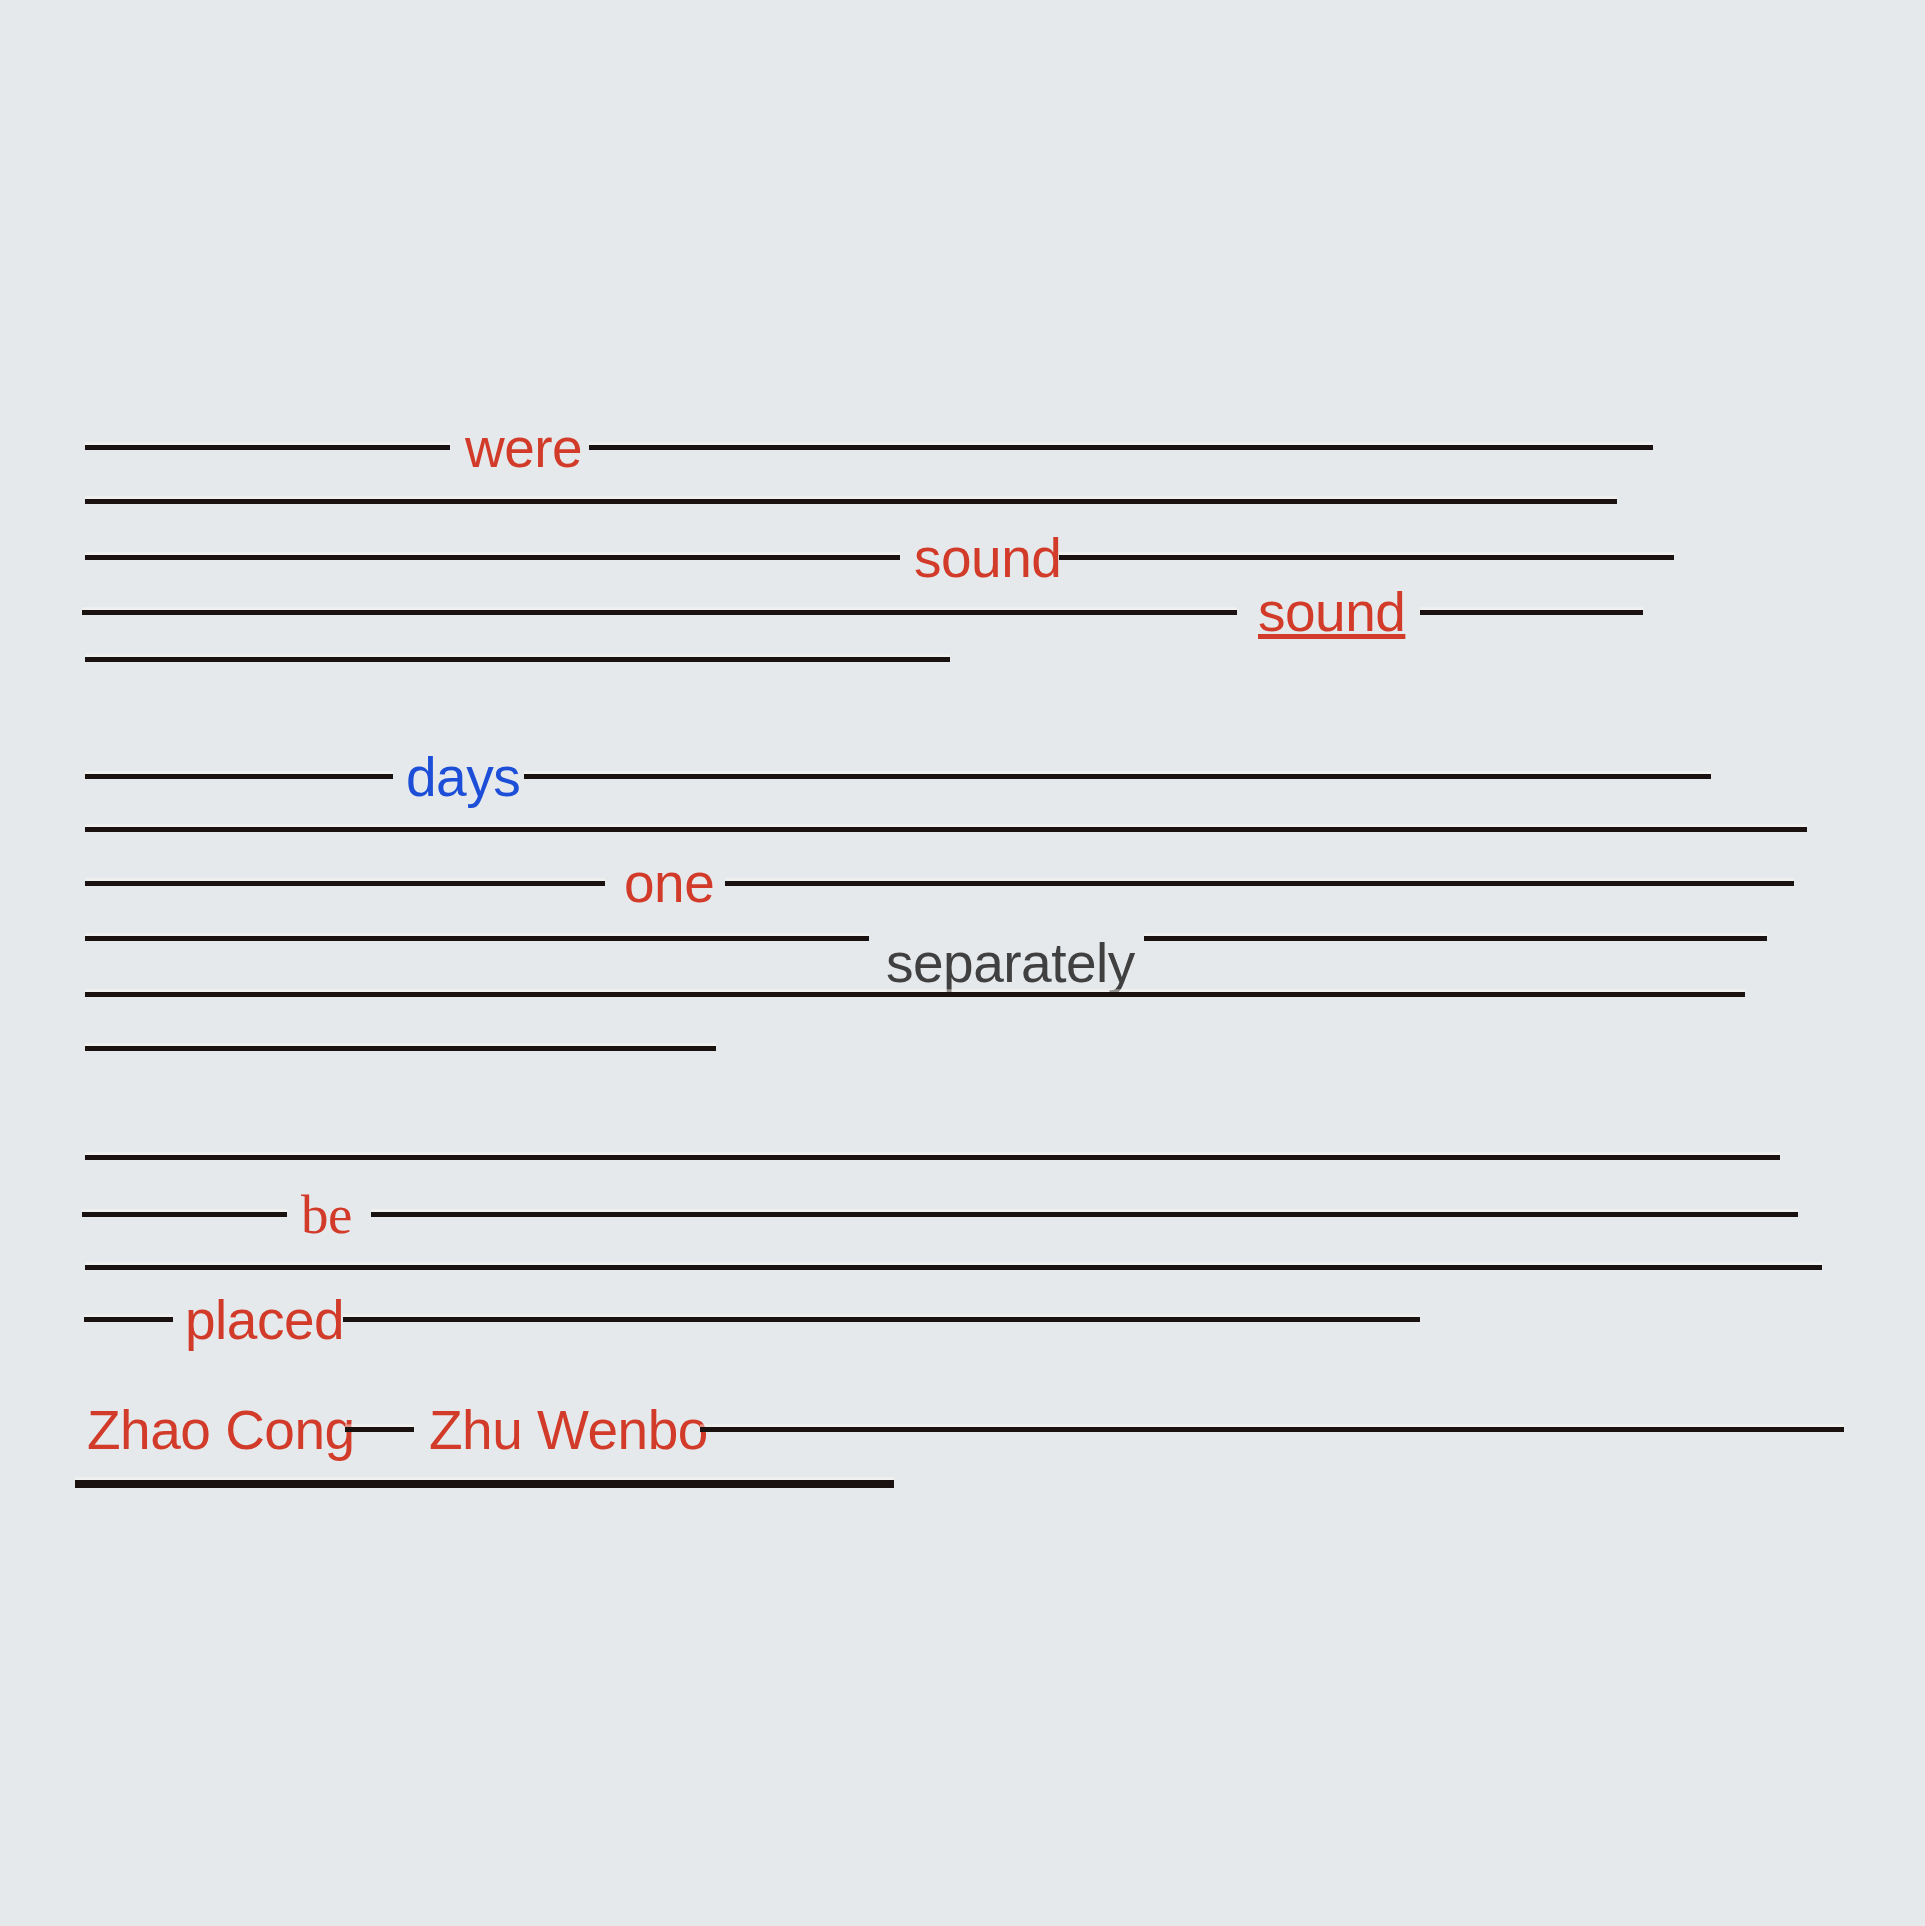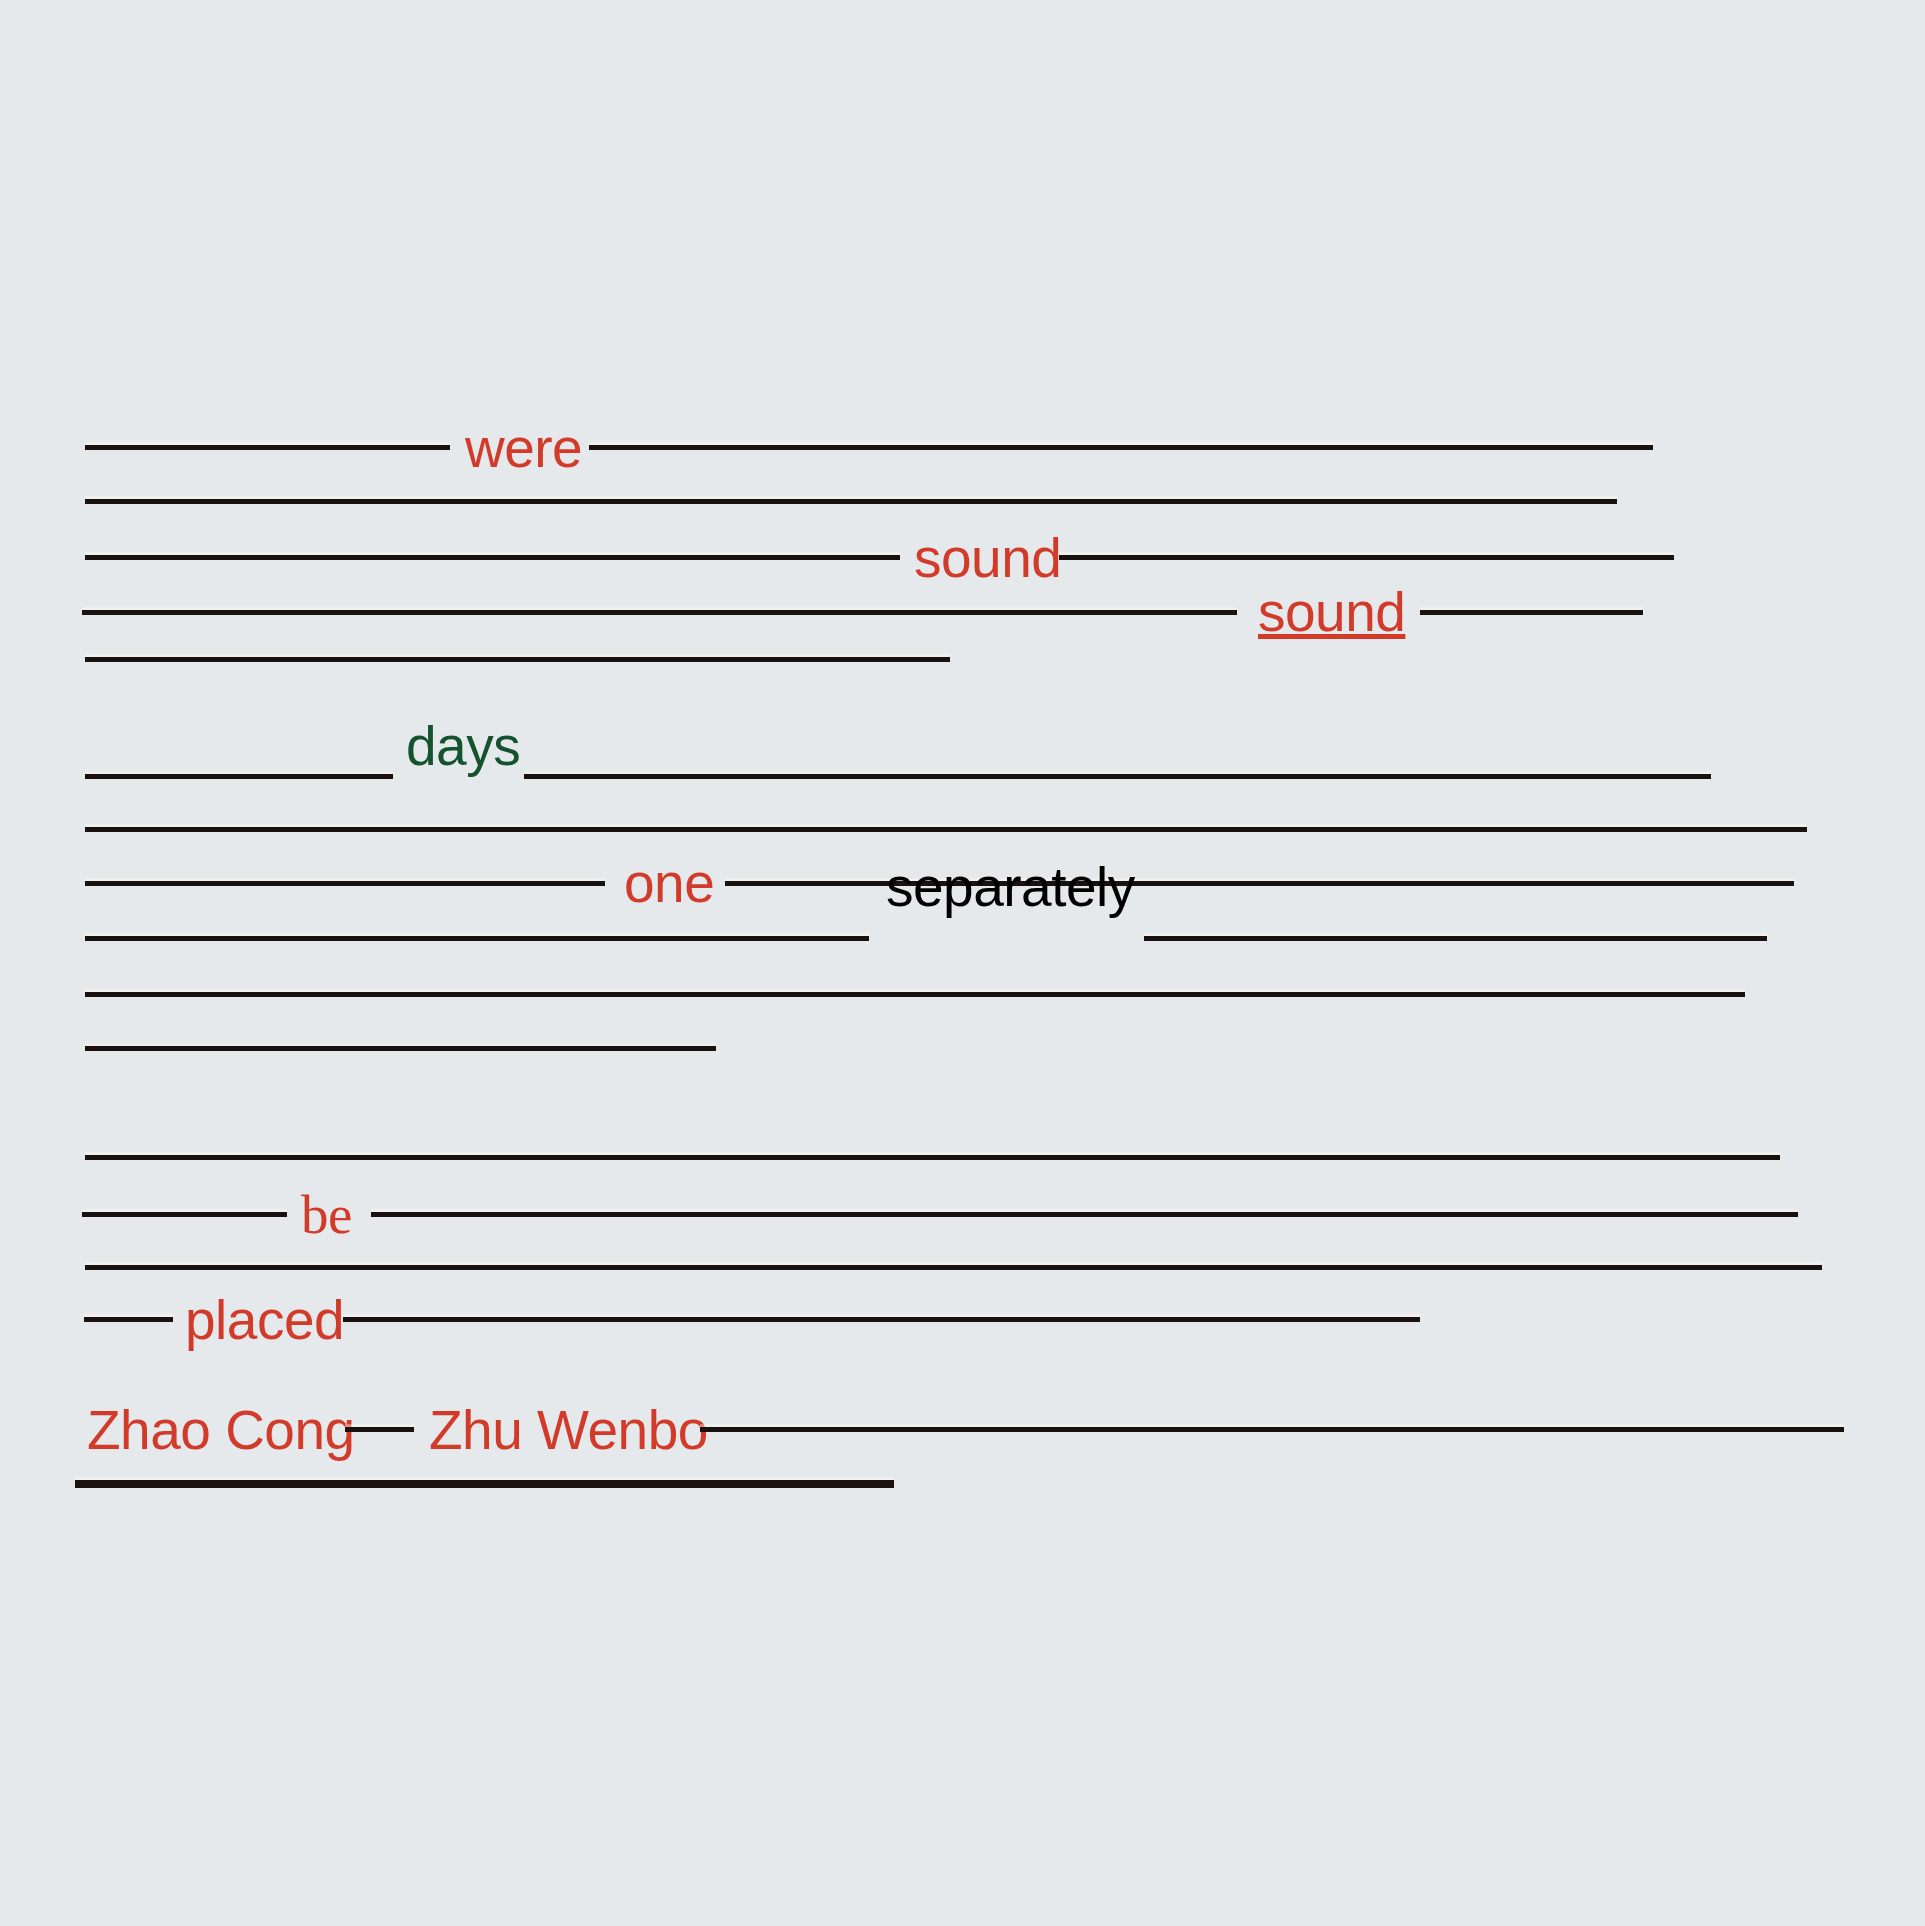--- a/index.html
+++ b/index.html
@@ -36,28 +36,28 @@
       <div class="rule" style="left: 589px; width: 1064px; top: 445px; height: 4.5px; background: rgb(25, 18, 16);"></div>
       <div class="rule" style="left: 85px; width: 1532px; top: 499px; height: 4.5px; background: rgb(25, 18, 16);"></div>
       <div class="rule" style="left: 85px; width: 815px; top: 555px; height: 4.5px; background: rgb(25, 18, 16);"></div>
       <span class="word" style="left: 914px; top: 531px; color: rgb(210, 59, 41);">sound</span>
       <div class="rule" style="left: 1059px; width: 615px; top: 555px; height: 4.5px; background: rgb(25, 18, 16);"></div>
       <div class="rule" style="left: 82px; width: 1155px; top: 610px; height: 4.5px; background: rgb(25, 18, 16);"></div>
       <span class="word" style="left: 1258px; top: 585px; color: rgb(210, 59, 41); text-decoration: underline;">sound</span>
       <div class="rule" style="left: 1420px; width: 223px; top: 610px; height: 4.5px; background: rgb(25, 18, 16);"></div>
       <div class="rule" style="left: 85px; width: 865px; top: 657px; height: 4.5px; background: rgb(25, 18, 16);"></div>
       <div class="rule" style="left: 85px; width: 308px; top: 774px; height: 4.5px; background: rgb(25, 18, 16);"></div>
-      <span class="word" style="left: 406px; top: 719px; color: #14532d;">days</span>
+      <span class="word" style="left: 406px; top: 750px; color: #1d4ed8;">days</span>
       <div class="rule" style="left: 524px; width: 1187px; top: 774px; height: 4.5px; background: rgb(25, 18, 16);"></div>
       <div class="rule" style="left: 85px; width: 1722px; top: 827px; height: 4.5px; background: rgb(25, 18, 16);"></div>
       <div class="rule" style="left: 85px; width: 520px; top: 881px; height: 4.5px; background: rgb(25, 18, 16);"></div>
       <span class="word" style="left: 624px; top: 856px; color: rgb(210, 59, 41);">one</span>
       <div class="rule" style="left: 725px; width: 1069px; top: 881px; height: 4.5px; background: rgb(25, 18, 16);"></div>
       <div class="rule" style="left: 85px; width: 784px; top: 936px; height: 4.5px; background: rgb(25, 18, 16);"></div>
-      <span class="word" style="left: 886px; top: 860px; color: #000000;">separately</span>
+      <span class="word" style="left: 886px; top: 936px; color: #404040;">separately</span>
       <div class="rule" style="left: 1144px; width: 623px; top: 936px; height: 4.5px; background: rgb(25, 18, 16);"></div>
       <div class="rule" style="left: 85px; width: 1660px; top: 992px; height: 4.5px; background: rgb(25, 18, 16);"></div>
       <div class="rule" style="left: 85px; width: 631px; top: 1046px; height: 4.5px; background: rgb(25, 18, 16);"></div>
       <div class="rule" style="left: 85px; width: 1695px; top: 1155px; height: 4.5px; background: rgb(25, 18, 16);"></div>
       <div class="rule" style="left: 82px; width: 205px; top: 1212px; height: 4.5px; background: rgb(25, 18, 16);"></div>
       <span class="word" style="left: 301px; top: 1187px; color: rgb(210, 59, 41); font-family: Liberation Serif, serif;">be</span>
       <div class="rule" style="left: 371px; width: 1427px; top: 1212px; height: 4.5px; background: rgb(25, 18, 16);"></div>
       <div class="rule" style="left: 85px; width: 1737px; top: 1265px; height: 4.5px; background: rgb(25, 18, 16);"></div>
       <div class="rule" style="left: 84px; width: 89px; top: 1317px; height: 4.5px; background: rgb(25, 18, 16);"></div>
       <span class="word" style="left: 185px; top: 1293px; color: rgb(210, 59, 41);">placed</span>

